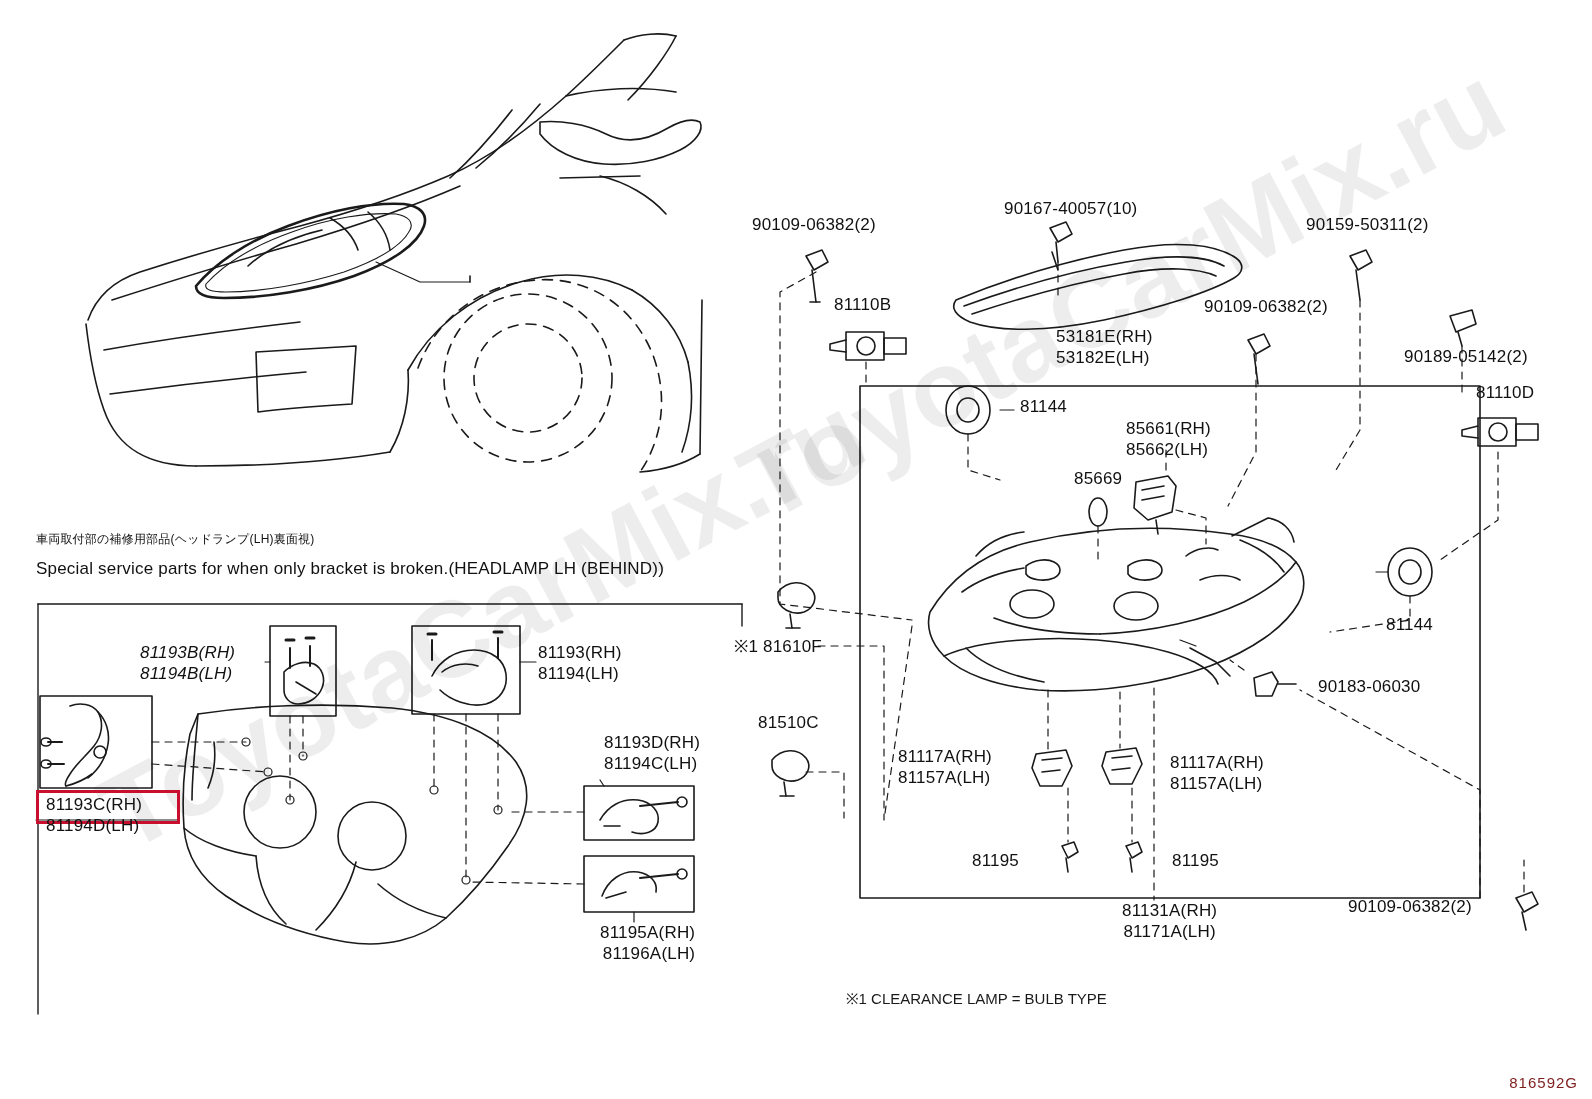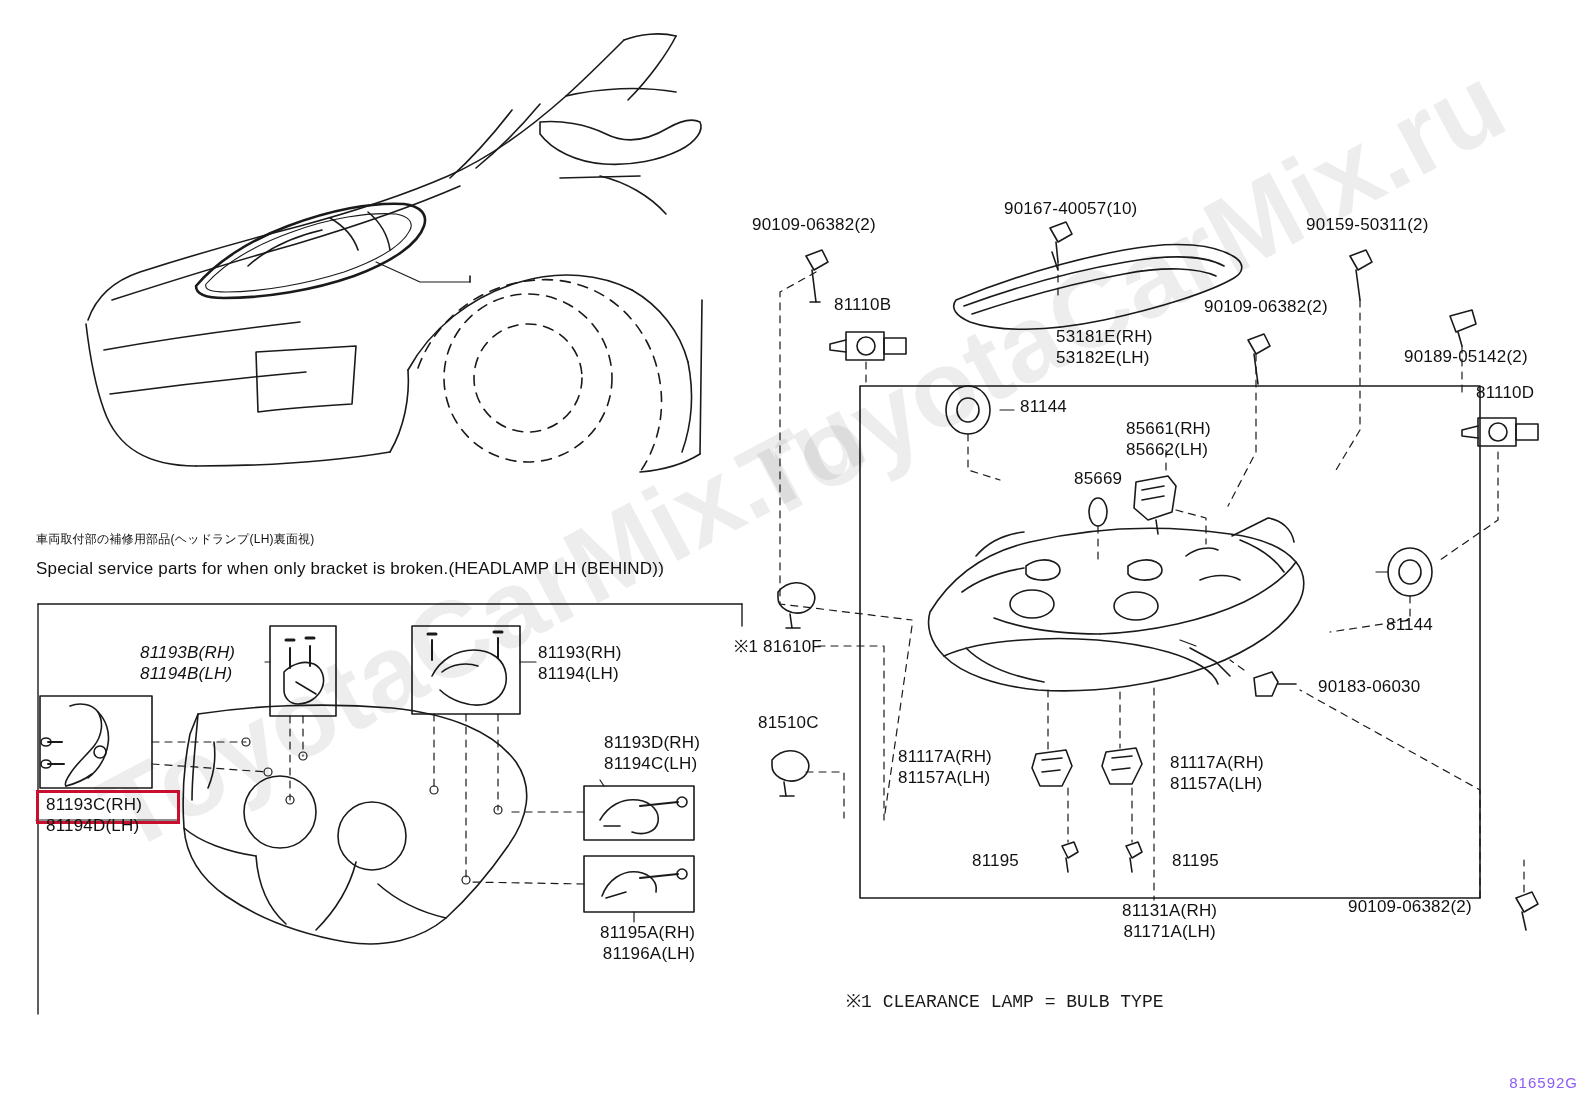--- a/index.html
+++ b/index.html
@@ -36,27 +36,26 @@
     font-family:"Liberation Sans", sans-serif;
     transform:rotate(-28deg);
     white-space:nowrap;
     pointer-events:none;
     user-select:none;
   }
   .code-id{
     position:absolute;
     right:14px;bottom:8px;
     font-size:15px;
-    color:#8b5cf6;
+    color:#7f1d1d;
     letter-spacing:1px;
   }
   .note{
     position:absolute;
-    font-size:18px;
-    font-family:Liberation Mono, monospace;
+    font-size:15px;
   }
 </style>
 </head>
 <body>
 
 <div id="root">
 
   <svg class="layer" viewBox="0 0 1592 1099">
     <g fill="none" stroke="#1a1a1a" stroke-width="1.6" stroke-linecap="round" stroke-linejoin="round">
 

